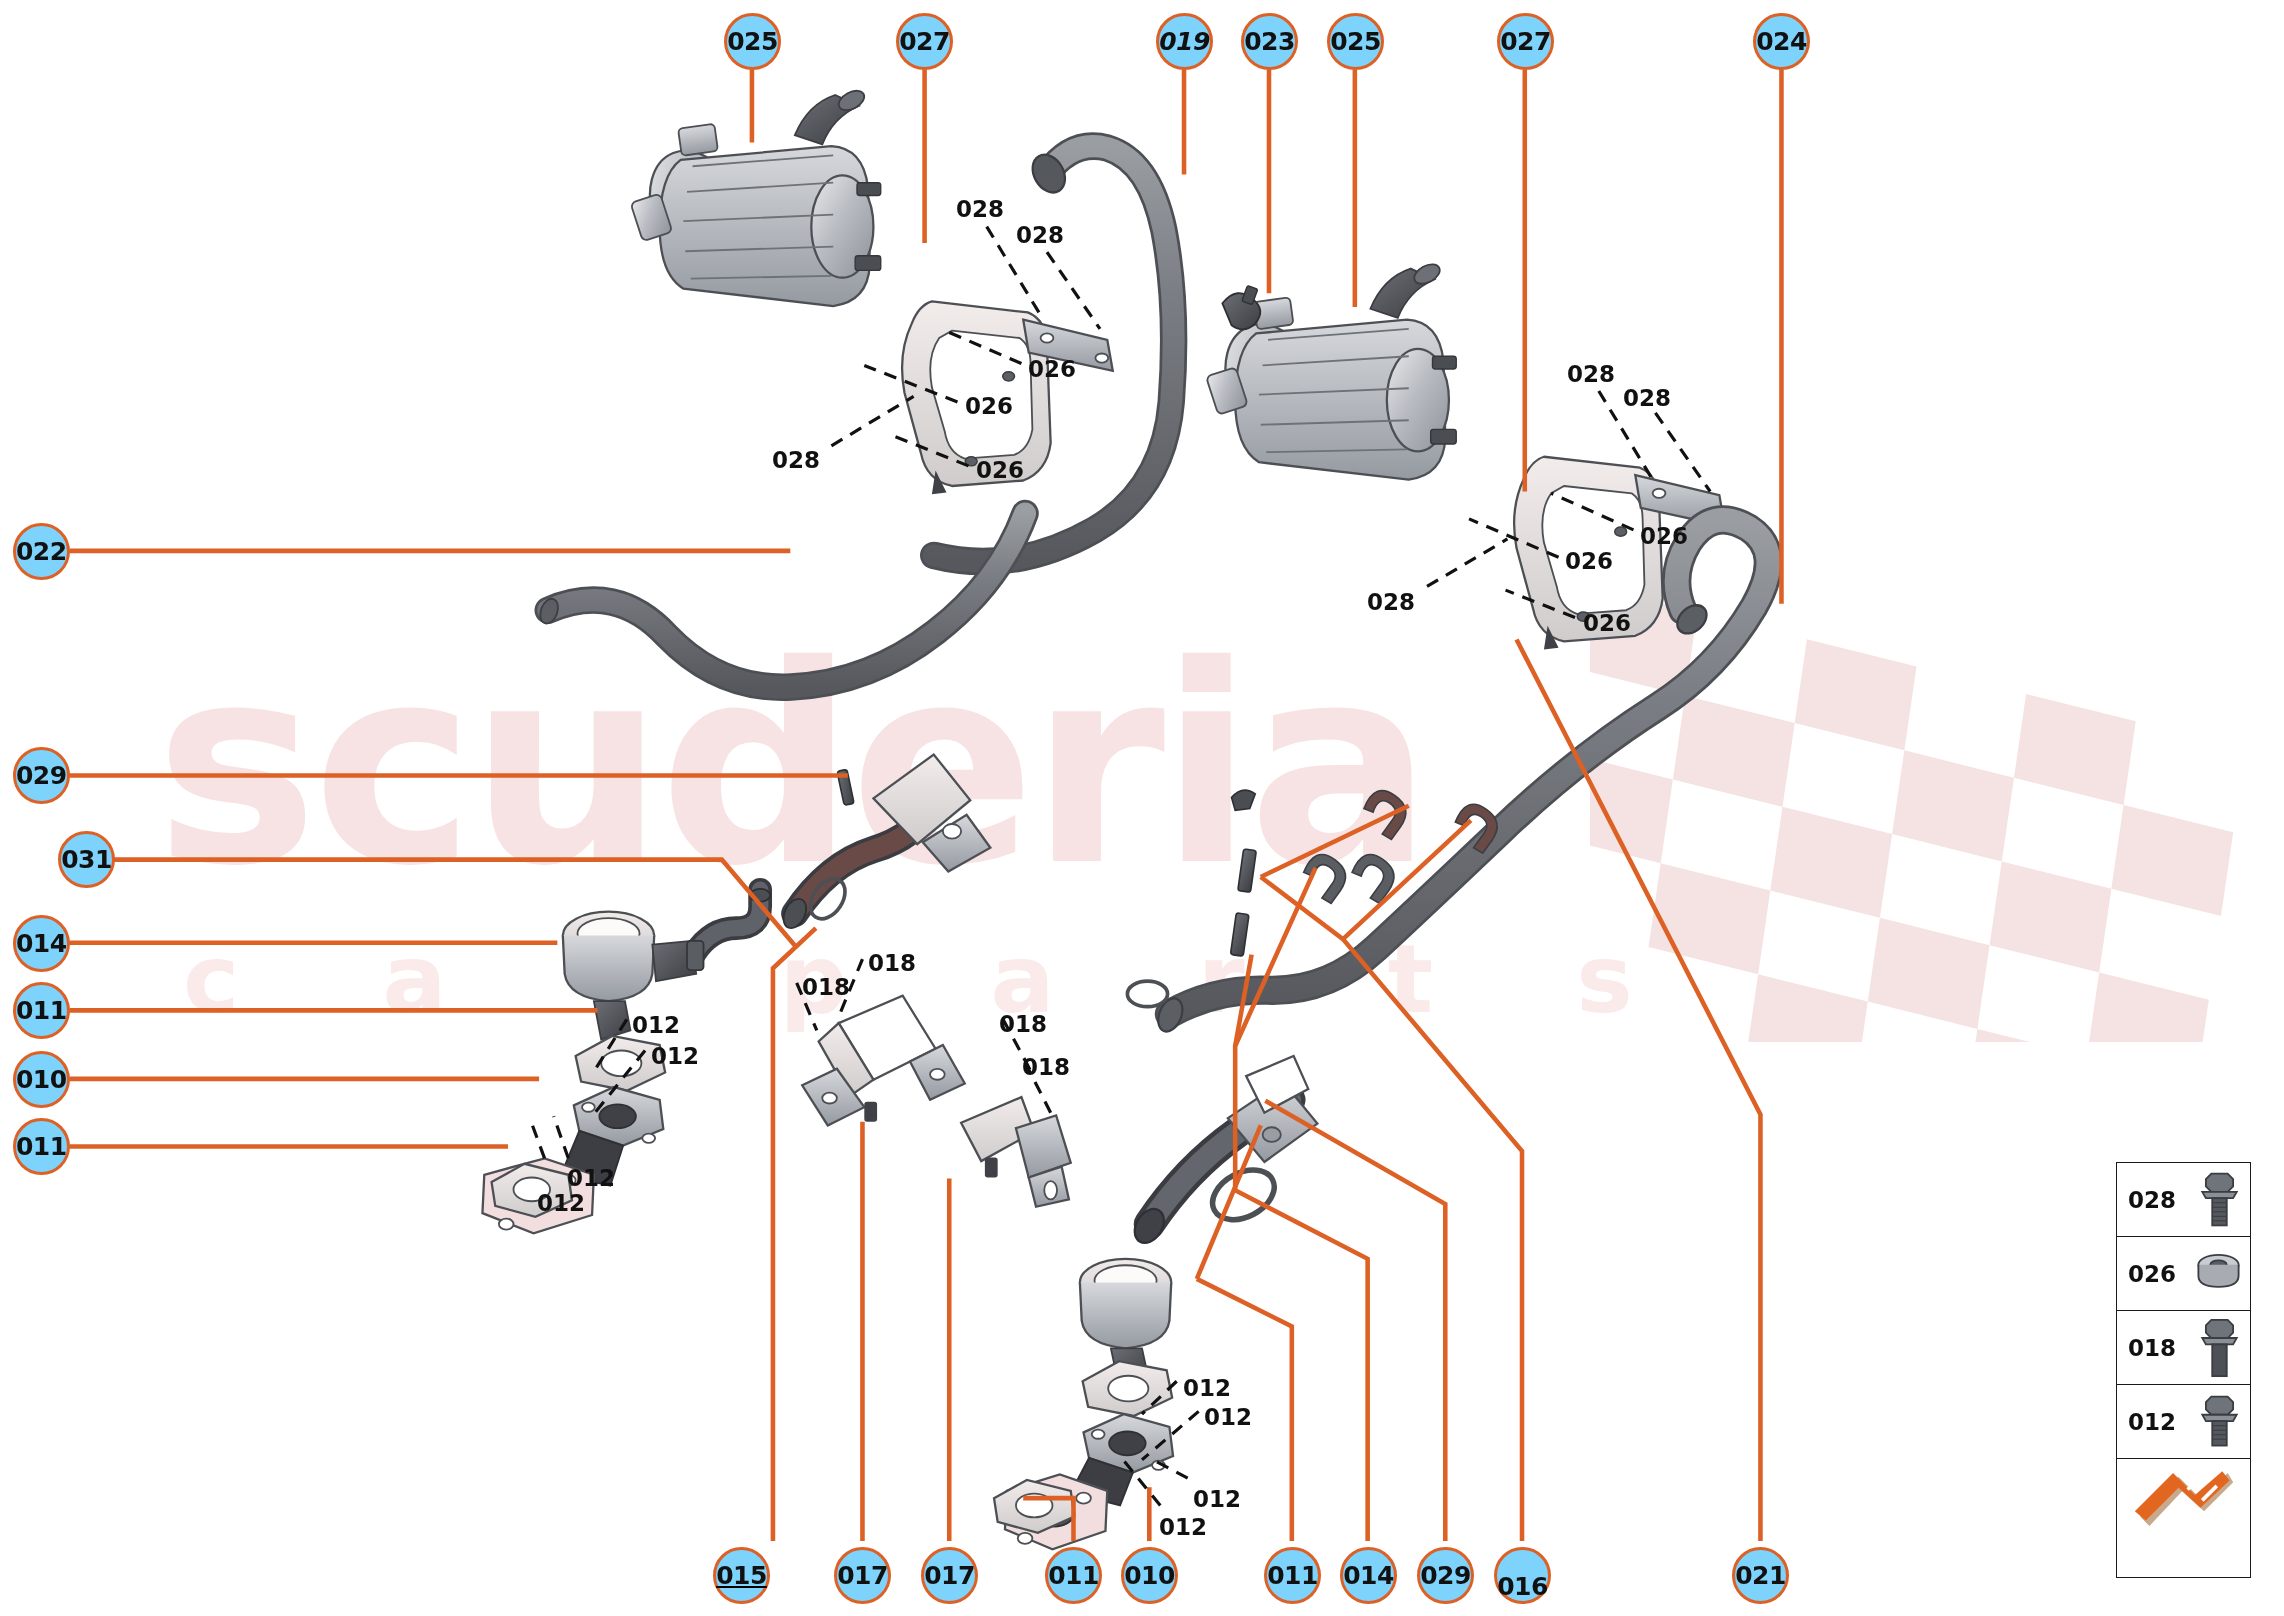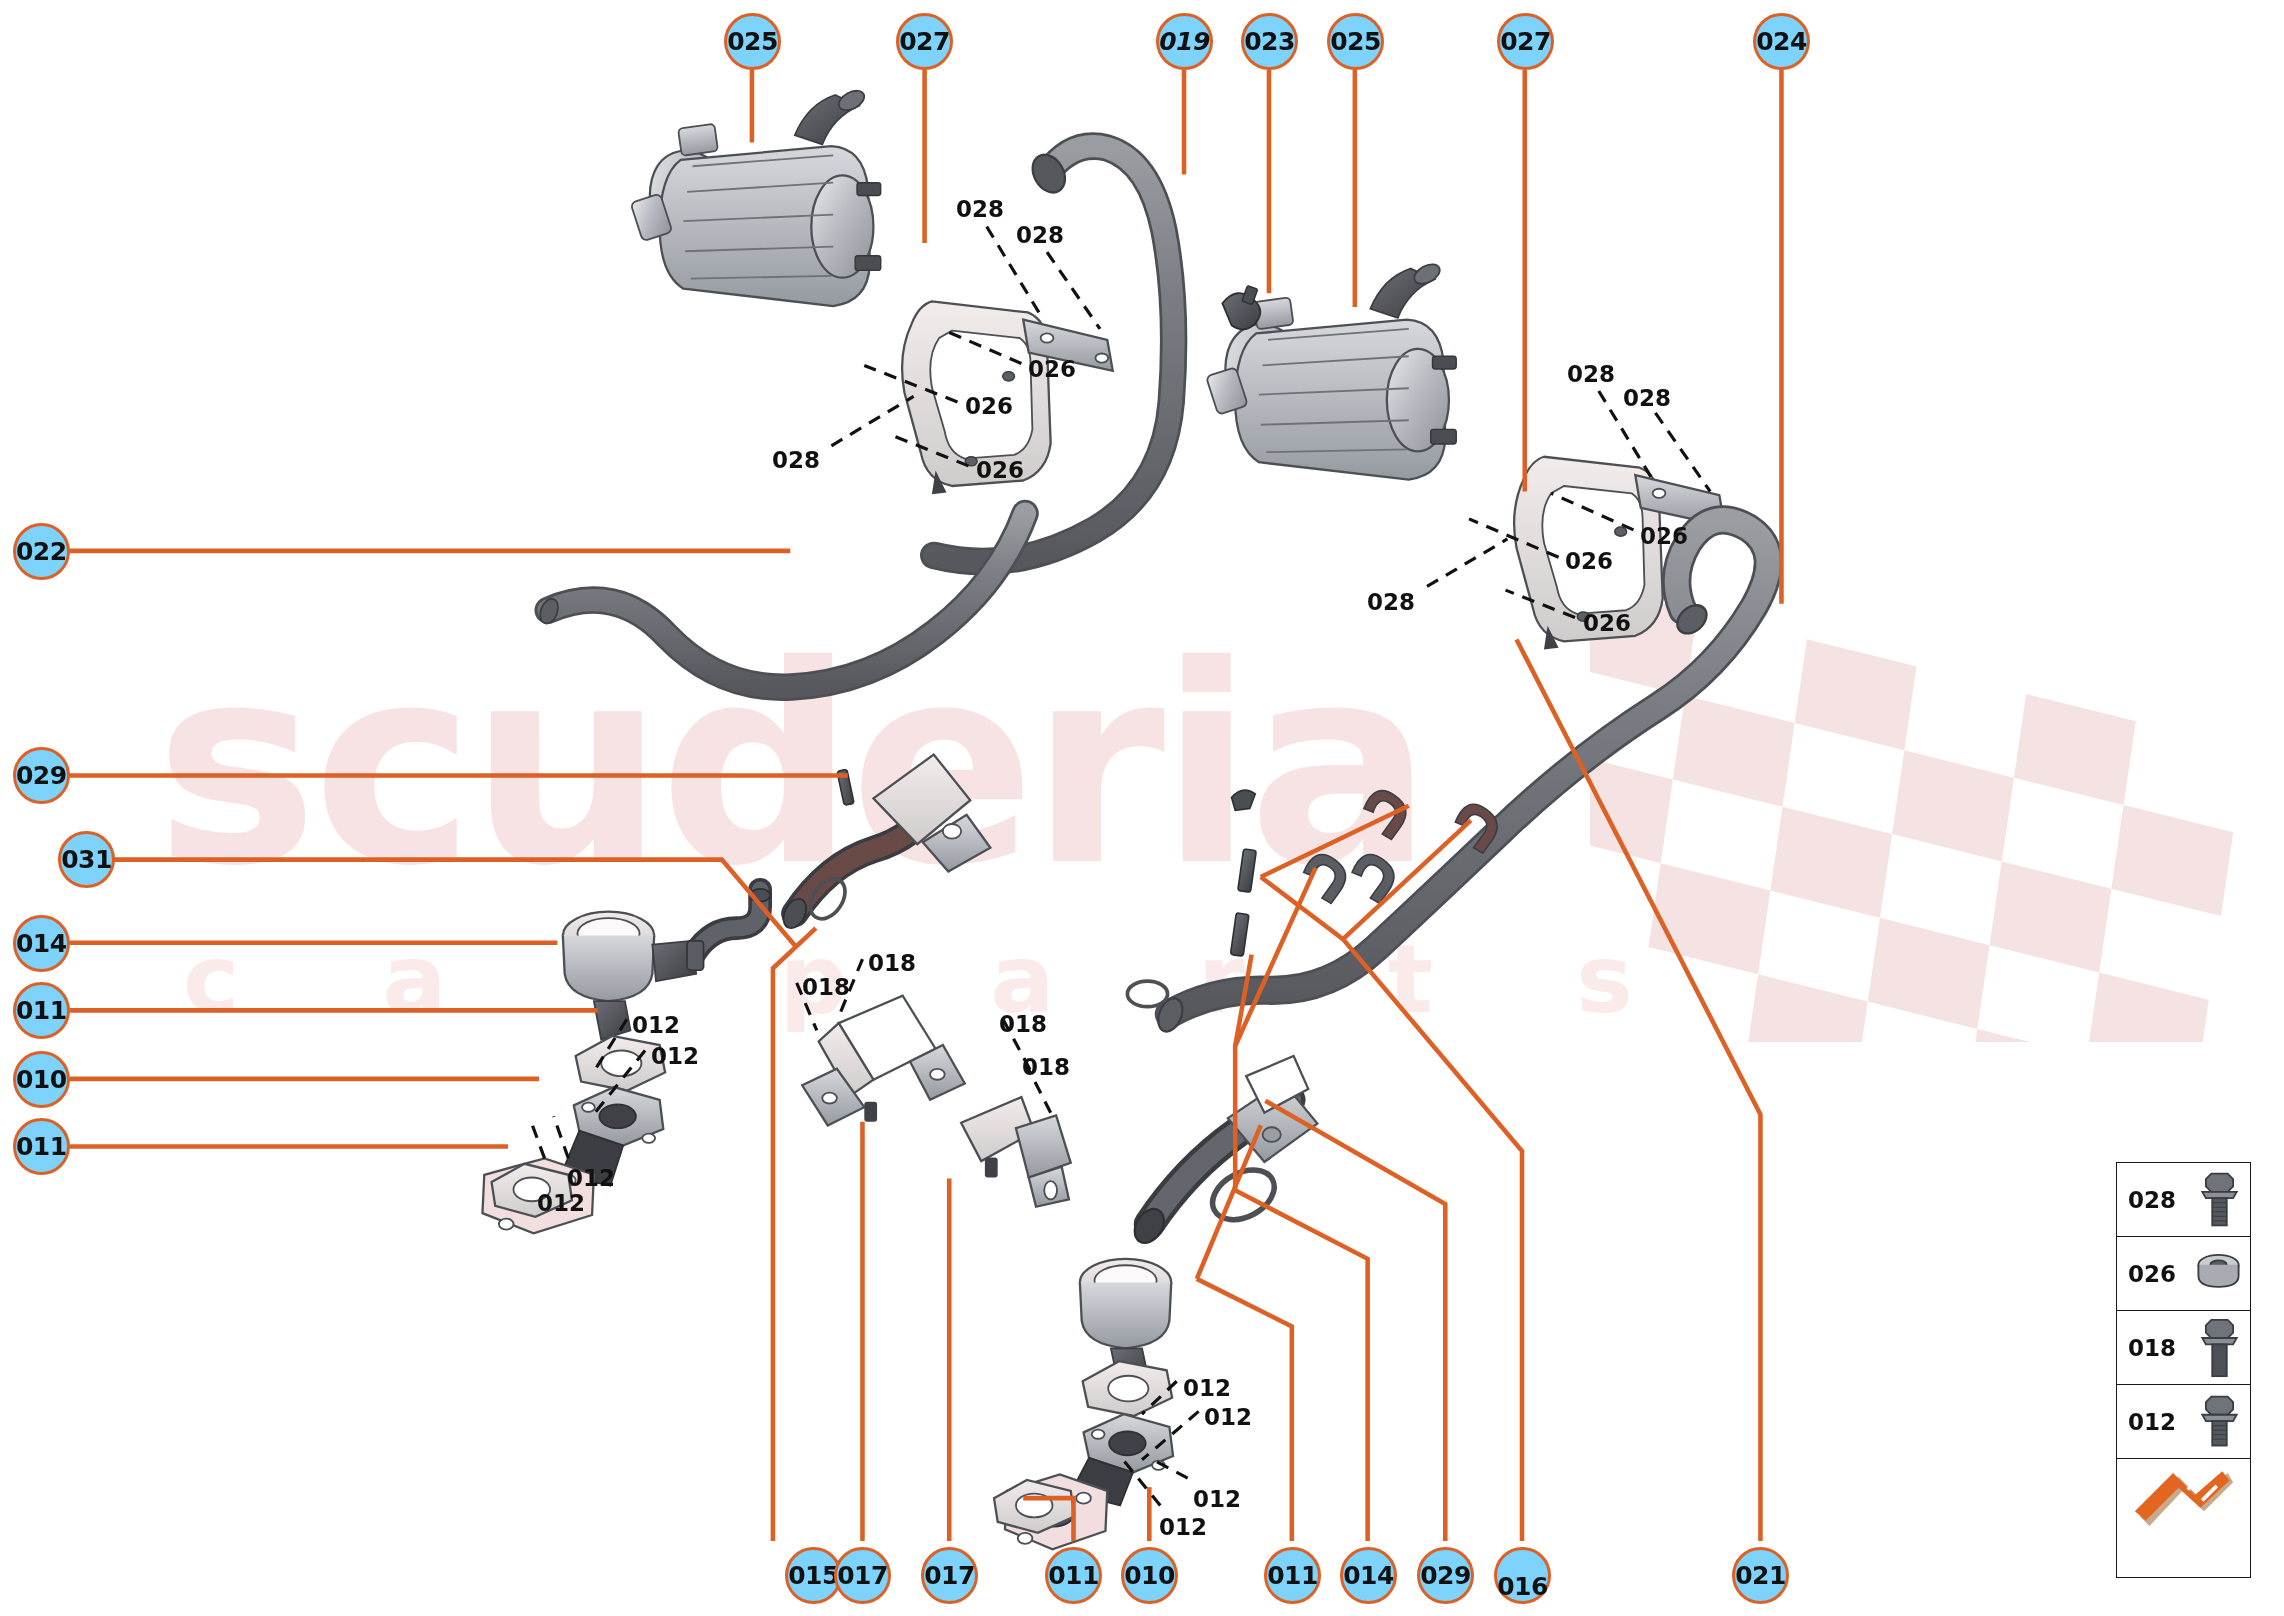--- a/index.html
+++ b/index.html
@@ -486,21 +486,21 @@
       </div>
       <div class="callout" style="left: 12.8px; top: 982px;">
         <span>011</span>
       </div>
       <div class="callout" style="left: 12.8px; top: 1051px;">
         <span>010</span>
       </div>
       <div class="callout" style="left: 12.8px; top: 1118px;">
         <span>011</span>
       </div>
-      <div class="callout" style="left: 785px; top: 1547px;">
+      <div class="callout" style="left: 713px; top: 1547px; text-decoration: underline;">
         <span>015</span>
       </div>
       <div class="callout" style="left: 834px; top: 1547px;">
         <span>017</span>
       </div>
       <div class="callout" style="left: 921px; top: 1547px;">
         <span>017</span>
       </div>
       <div class="callout" style="left: 1045px; top: 1547px;">
         <span>011</span>

